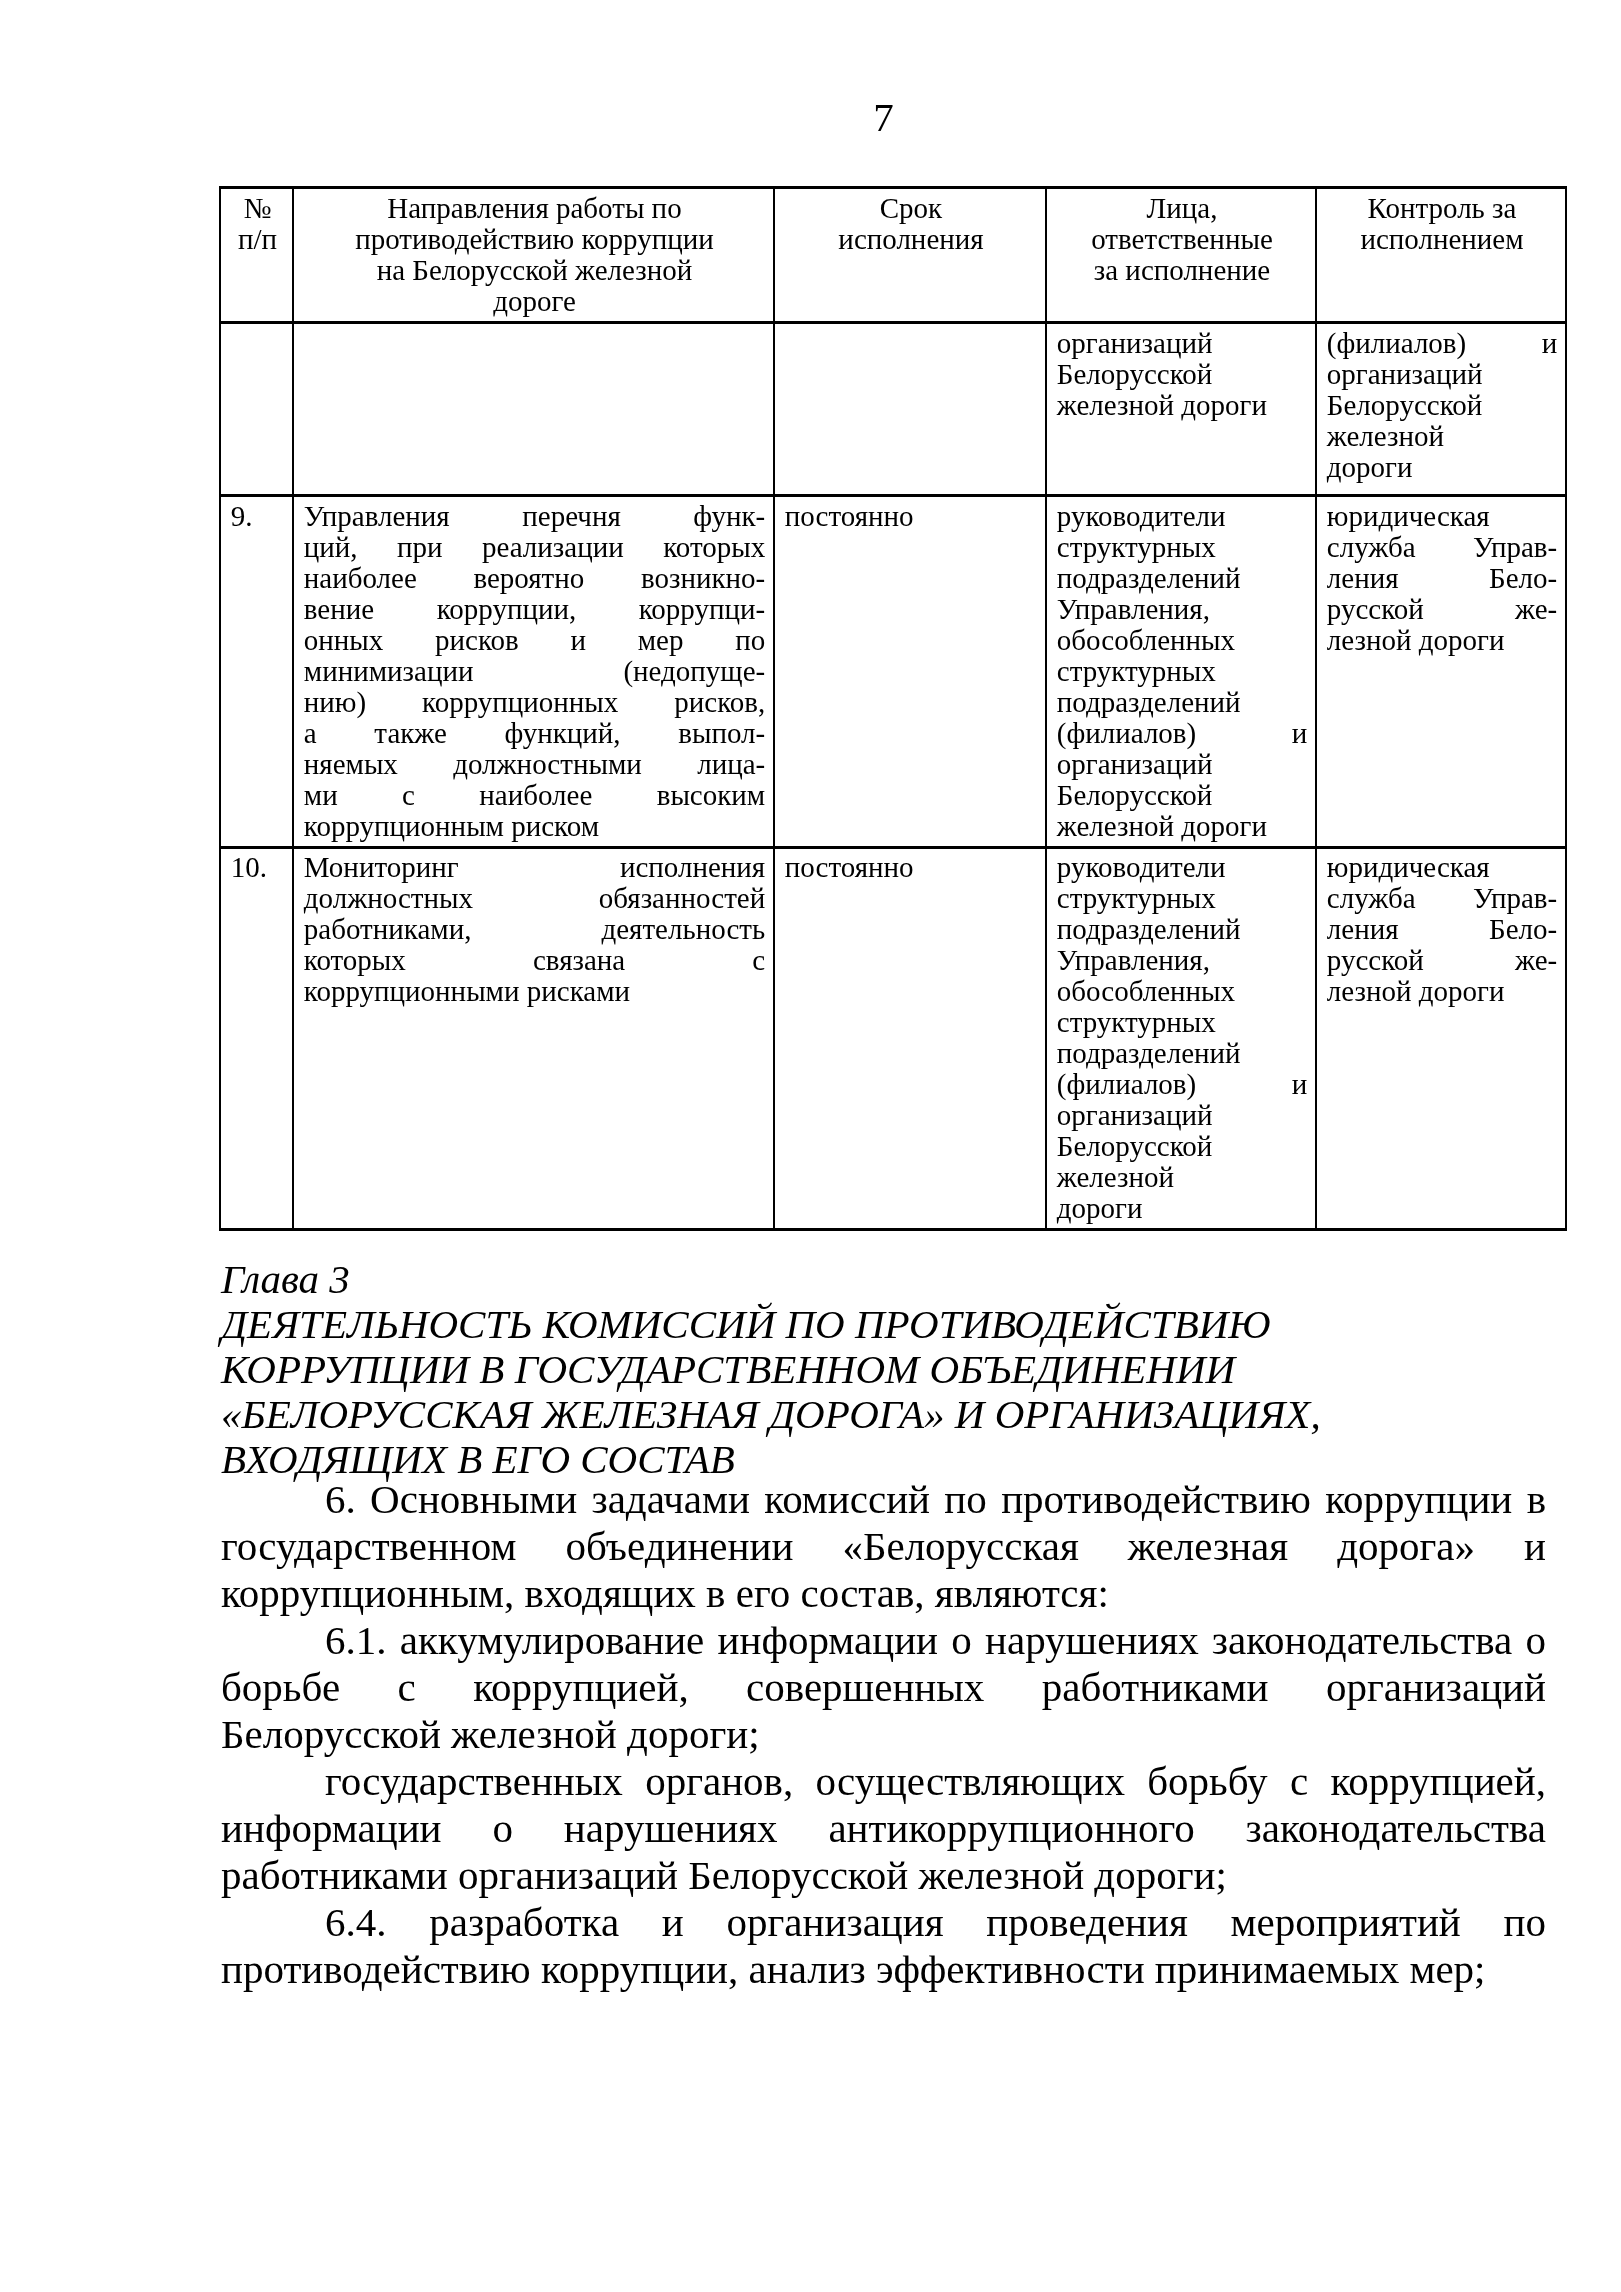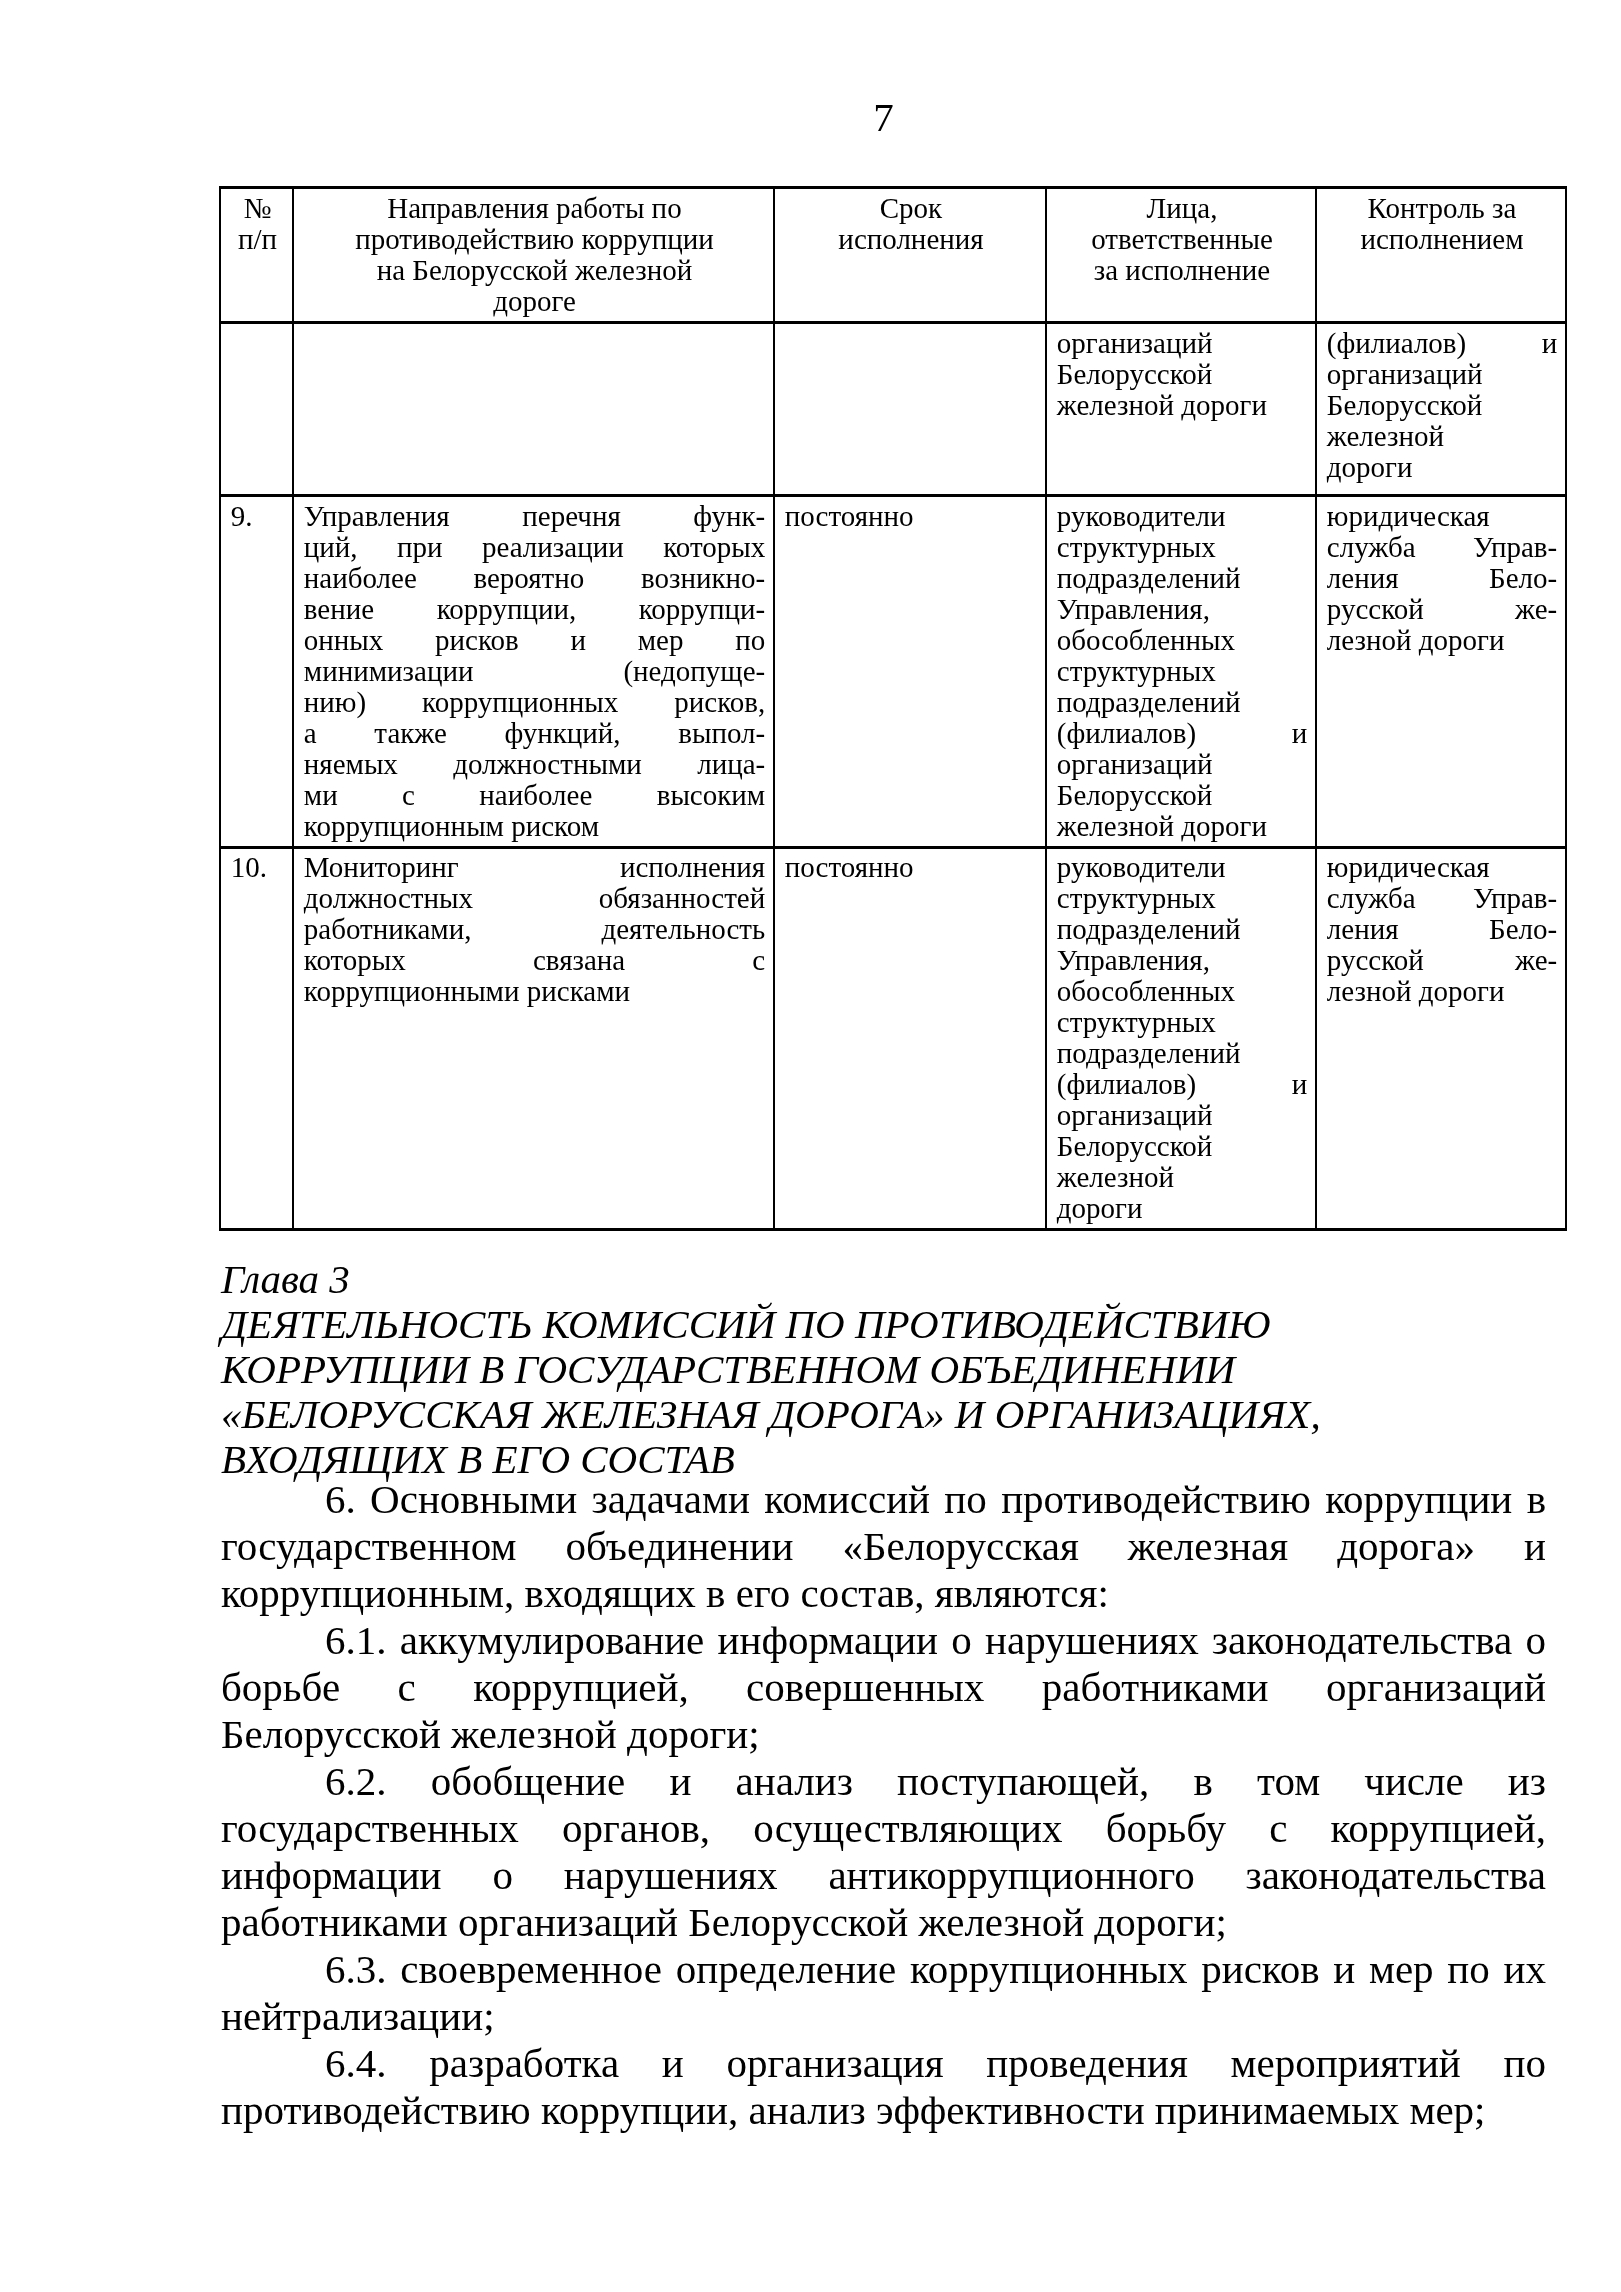--- a/index.html
+++ b/index.html
@@ -200,27 +200,22 @@
       <div class="line">6. Основными задачами комиссий по противодействию коррупции в</div>
       <div class="line">государственном объединении «Белорусская железная дорога» и</div>
       <div class="line">коррупционным, входящих в его состав, являются:</div>
     </div>
   <div class="para">
       <div class="line">6.1. аккумулирование информации о нарушениях законодательства о</div>
       <div class="line">борьбе с коррупцией, совершенных работниками организаций</div>
       <div class="line">Белорусской железной дороги;</div>
     </div>
   <div class="para">
-      <div class="line">6.2. обобщение и анализ поступающей, в том числе из</div>
       <div class="line">государственных органов, осуществляющих борьбу с коррупцией,</div>
       <div class="line">информации о нарушениях антикоррупционного законодательства</div>
       <div class="line">работниками организаций Белорусской железной дороги;</div>
     </div>
   <div class="para">
-      <div class="line">6.3. своевременное определение коррупционных рисков и мер по их</div>
-      <div class="line">нейтрализации;</div>
-    </div>
-  <div class="para">
       <div class="line">6.4. разработка и организация проведения мероприятий по</div>
       <div class="line">противодействию коррупции, анализ эффективности принимаемых мер;</div>
     </div>
 </div>
 
 
 </body></html>

